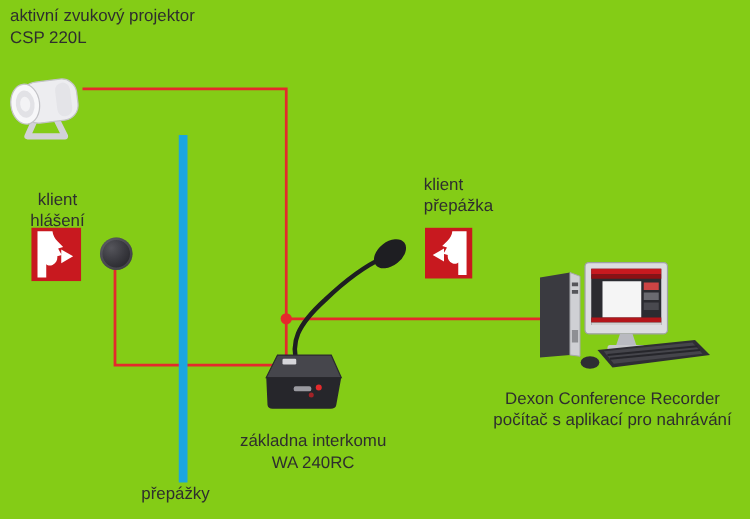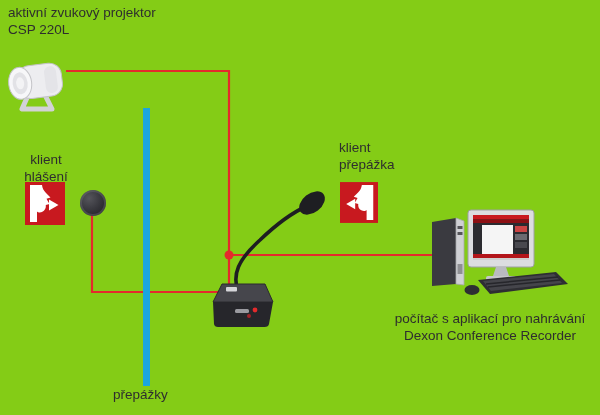--- a/index.html
+++ b/index.html
@@ -61,20 +61,24 @@
     <path d="M33,112 C27,94 33,80 55,60 C78,38 93,30 102,26" fill="none" stroke="#1e1e22" stroke-width="3.6" stroke-linecap="round"></path>
     <ellipse cx="107" cy="23" rx="14.5" ry="9.5" fill="#1e1e22" transform="rotate(-38 107 23)"></ellipse>
     <polygon points="17,104 60,104 68,122 8,122" fill="#46464c" stroke="#2a2a2e" stroke-width="1"></polygon>
     <path d="M8,122 L68,122 L64,144 Q63.5,147 59.5,147 L13,147 Q9.5,147 9,144 Z" fill="#26262b"></path>
     <rect x="21" y="107" width="11" height="4.5" rx="1" fill="#d6d6da"></rect>
     <rect x="30" y="129" width="14" height="4" rx="1.5" fill="#9a9aa0"></rect>
     <circle cx="50" cy="130" r="2.4" fill="#e42a2c"></circle>
     <circle cx="44" cy="136" r="2" fill="#a32227"></circle>
   </svg>
 
+  <div class="label center" style="left:168px;top:335px;width:165px">
+    <div>základna interkomu</div>
+    <div>WA 240RC</div>
+  </div>
 
   <div class="label" style="left:339px;top:140px">
     <div>klient</div>
     <div>přepážka</div>
   </div>
 
   <svg class="abs" style="left:340px;top:182px" width="38" height="41" viewBox="0 0 40 43">
     <rect x="0" y="0" width="40" height="43" fill="#c8191f"></rect>
     <g transform="translate(40,0) scale(-1,1)">
       <path fill="#ffffff" d="M5,3 L17,3 C17.2,6 19,9 21,11 L25.5,15.5 L21.5,16.8 L23,19.5 L24.5,22 L20.8,23
@@ -106,17 +110,17 @@
 
     <polygon points="58,74 136,66 148,78 70,88" fill="#2e2e33"></polygon>
     <polygon points="63,75 134,68 142,77 71,85" fill="#45454b"></polygon>
     <line x1="66" y1="78" x2="138" y2="71" stroke="#26262b" stroke-width="1.5"></line>
     <line x1="68" y1="81" x2="140" y2="74" stroke="#26262b" stroke-width="1.5"></line>
 
     <ellipse cx="52" cy="84" rx="7.5" ry="5" fill="#2e2e33"></ellipse>
   </svg>
 
   <div class="label center" style="left:383px;top:301px;width:214px">
+    <div>Dexon Conference Recorder</div>
     <div>počítač s aplikací pro nahrávání</div>
-    <div>Dexon Conference Recorder</div>
   </div>
 
 </div>
 
 </body></html>

